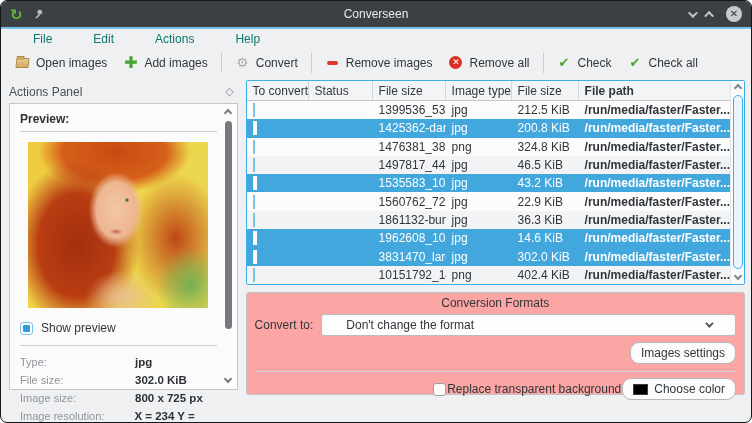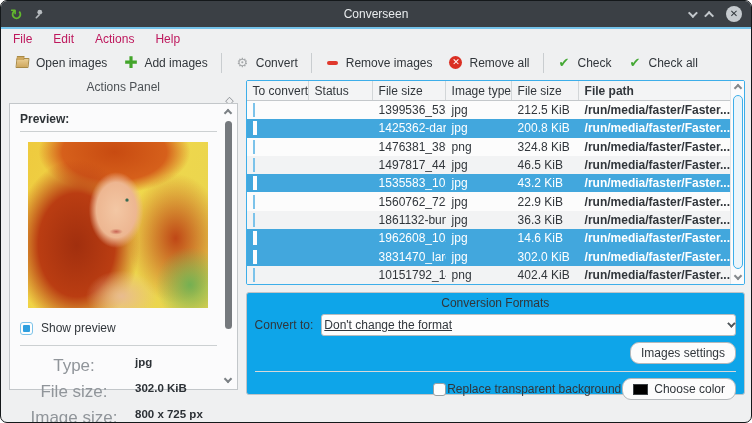--- a/index.html
+++ b/index.html
@@ -14,58 +14,58 @@
   .app-icon { color:#62b82e; font-size:15px; font-weight:bold; line-height:1; margin-right:9px; }
   .pin-icon { width:12px; height:12px; }
   .tb-right { margin-left:auto; display:flex; align-items:center; gap:12px; z-index:2; }
   .chev { display:inline-block; width:7px; height:7px; border-left:2px solid #c3c8cc; border-top:2px solid #c3c8cc; }
   .chev.up { transform:rotate(45deg) translateY(2px); }
   .chev.down { transform:rotate(225deg) translateY(2px); }
   .close-btn { width:16px; height:16px; border-radius:50%; background:#c6cbcf; color:#2f353a; font-size:10px; font-weight:bold; display:flex; align-items:center; justify-content:center; line-height:1; }
   .accent-line { height:2px; background:#74c3ea; }
   
   .menubar { height:19px; display:flex; align-items:center; padding:0 12px; gap:21px; background:#eff0f1; }
-  .menu-item { color:#be185d; }
+  .menu-item { color:#0f766e;margin-left:20px; }
   
   .toolbar { height:29px; display:flex; align-items:center; padding:0 6px; }
   .tbtn { display:flex; align-items:center; gap:6px; padding:4px 8px; border-radius:3px; }
   .tsep { width:1px; height:20px; background:#c9cdd0; margin:0 5px; }
   .ico { display:inline-flex; align-items:center; justify-content:center; width:15px; height:14px; }
   .folder-ico { position:relative; width:13px; height:10px; background:linear-gradient(180deg,#e9cd92,#cfa85e); border:1px solid #a98a45; border-radius:1px; transform:skewX(-6deg); }
   .folder-ico::before { content:""; position:absolute; left:-1px; top:-3px; width:6px; height:3px; background:#cfa85e; border:1px solid #a98a45; border-bottom:none; border-radius:1px 1px 0 0; }
   .plus-ico { color:#43a52b; font-size:16px; font-weight:bold; line-height:1; }
   .gear-ico { color:#a4a7a9; font-size:13px; line-height:1; }
   .minus-ico { width:11px; height:4px; background:#e0382c; border-radius:2px; }
   .removeall-ico { width:13px; height:13px; border-radius:50%; background:#da2f23; color:#fff; font-size:9px; font-weight:bold; display:flex; align-items:center; justify-content:center; line-height:1; }
   .check-ico { color:#45a835; font-size:13px; font-weight:bold; line-height:1; }
   
   .main { display:flex; gap:8px; padding:3px 6px 0 8px; height:345px; }
   
   .dock { width:252px; display:flex; flex-direction:column; }
-  .dock-header { height:23px; display:flex; align-items:center; color:#4c5155;flex-direction:column; }
+  .dock-header { height:23px; display:flex; align-items:center; color:#4c5155; }
   .float-icon { margin-left:auto; margin-right:4px; color:#80858a; font-size:11px; }
   .dock-frame { height:287px; border:1px solid #c3c7ca; background:#fbfbfc; position:relative; padding:8px 20px 8px 10px; }
   .preview-label { font-weight:bold; color:#2e3337; }
   .rule { border:none; border-top:1px solid #ccd0d2; margin:5px 0 0 0; }
   .preview-img { width:180px; height:166px; margin:10px auto 0; 
     background:
       radial-gradient(circle 3px at 55% 35%, #3a6b52 30%, rgba(58,107,82,0) 75%),
       radial-gradient(ellipse 9px 4px at 49% 54%, #c76353 0%, rgba(199,99,83,0) 75%),
       radial-gradient(ellipse 36px 50px at 49% 41%, #f3c7a4 0%, #edb691 55%, rgba(237,182,145,0) 76%),
       radial-gradient(ellipse 55px 40px at 52% 93%, #e9bc90 0%, rgba(233,188,144,0) 65%),
       radial-gradient(ellipse 50px 55px at 90% 86%, #74b052 0%, rgba(116,176,82,0) 68%),
       radial-gradient(ellipse 85px 115px at 27% 62%, #a12f0e 0%, #ba3d12 45%, rgba(186,61,18,0) 74%),
       radial-gradient(ellipse 70px 95px at 82% 58%, #bf4716 0%, rgba(191,71,22,0) 68%),
       radial-gradient(ellipse 95px 52px at 48% 6%, #c84b11 0%, #d6601b 55%, rgba(214,96,27,0) 80%),
       linear-gradient(115deg,#eeca3e 0%,#f1d84b 45%,#e7d450 100%);
   }
   .show-preview-row { display:flex; align-items:center; gap:8px; margin-top:13px; }
   .info-grid { margin-top:10px; }
   .info-row { display:flex; margin-top:6px; }
-  .info-label { width:108px; text-align:center; color:#90959a; font-size:17px; }
+  .info-label { width:108px; text-align:left; color:#90959a; font-size:11px; }
   .info-value { margin-left:7px; color:#2c3136; font-weight:bold; font-size:11.5px; }
   
   .cbx { width:13px; height:13px; border-radius:3px; position:relative; flex:0 0 auto; }
   .cbx-checked { border:1px solid #7cc3ea; background:#fdfdfd; }
   .cbx-checked::after { content:""; position:absolute; inset:2px; background:#2f9fdf; border-radius:1px; }
   .cbx-sel { border:2px solid #fdfdfd; background:transparent; }
   .cbx-empty { border:1px solid #9aa0a4; background:#fdfdfd; }
   
   .vscroll { position:absolute; top:2px; bottom:2px; right:3px; width:11px; display:flex; flex-direction:column; align-items:center; }
   .schev { width:6px; height:6px; border-left:2px solid #7b8085; border-top:2px solid #7b8085; flex:0 0 auto; }
@@ -88,24 +88,24 @@
   .col-status { width:64px; flex:0 0 auto; }
   .col-name { width:73px; flex:0 0 auto; }
   .col-type { width:66px; flex:0 0 auto; }
   .col-size { width:67px; flex:0 0 auto; }
   .col-path { flex:1;font-weight:bold; }
   .t-scroll { width:14px; border-left:1px solid #e2e5e7; display:flex; flex-direction:column; align-items:center; background:#fbfbfc; }
   .t-scroll .schev { border-color:#85898d; }
   .t-track { flex:1; width:12px; position:relative; }
   .t-thumb { position:absolute; left:1px; right:1px; top:1px; bottom:1px; border:1px solid #3daee9; background:#eaf5fb; border-radius:5px; }
   
-  .groupbox { margin-top:7px; height:103px; border:1px solid #c0c4c7; border-radius:3px; background:#0ea5e9; padding:3px 8px 4px; }
+  .groupbox { margin-top:7px; height:103px; border:1px solid #c0c4c7; border-radius:3px; background:#fca5a5; padding:3px 8px 4px; }
   .gb-title { text-align:center; color:#31363b; margin-bottom:4px; }
   .gb-row1 { display:flex; align-items:center; gap:8px; }
-  .combo { flex:1; height:22px; background:#fdfdfd; border:1px solid #b8bcbf; border-radius:3px; display:flex; align-items:center; padding:0 2px;text-decoration:underline; }
+  .combo { flex:1; height:22px; background:#fdfdfd; border:1px solid #b8bcbf; border-radius:3px; display:flex; align-items:center; padding:0 24px; }
   .combo-chev { margin-left:auto; width:6px; height:6px; border-left:2px solid #4e5458; border-top:2px solid #4e5458; transform:rotate(225deg) translateY(2px); }
   .gb-row2 { display:flex; justify-content:flex-end; margin-top:6px; }
   .btn { height:22px; display:inline-flex; align-items:center; padding:0 10px; background:#fcfcfc; border:1px solid #b4b8bb; border-radius:9px; color:#31363b; }
   .gb-rule { border:none; border-top:1px solid #d5d8da; margin:7px 0 6px; }
   .gb-row3 { display:flex; justify-content:flex-end; align-items:center; gap:1px; }
   .swatch { width:15px; height:11px; border:1px solid #3a3f43; margin-right:6px; }
 </style>
 </head>
 <body>
 

